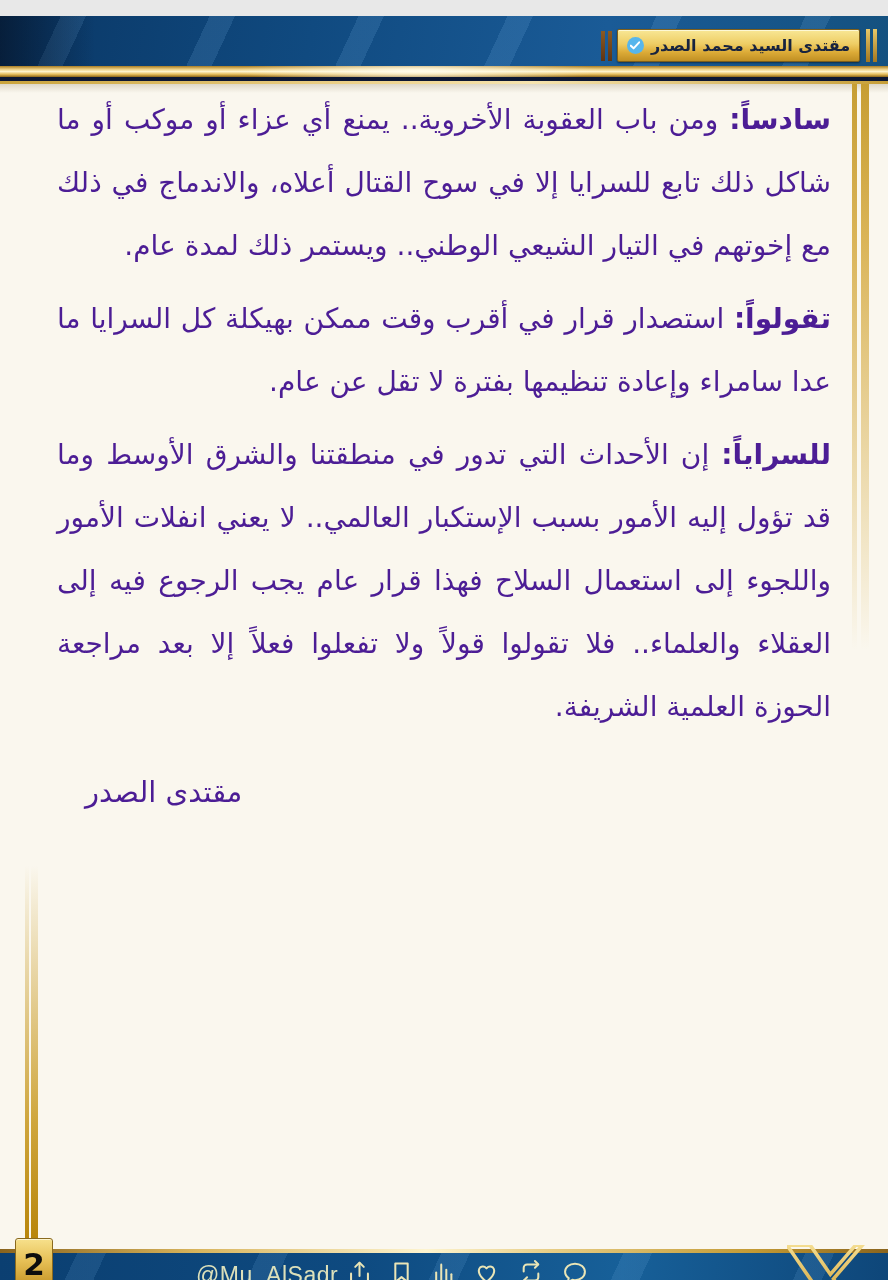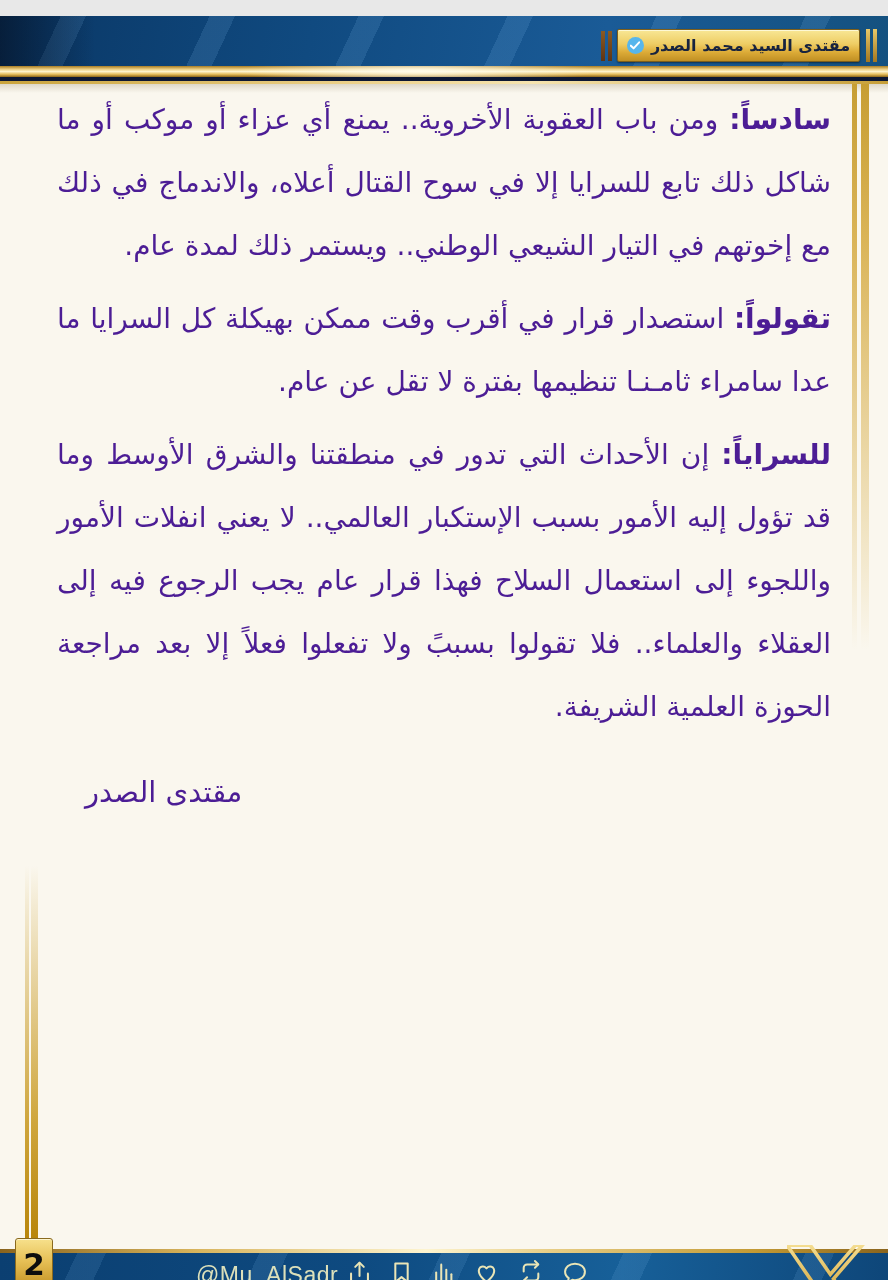--- a/index.html
+++ b/index.html
@@ -138,22 +138,22 @@
   <div class="gold-thin"></div>
   <div class="header-shadow"></div>
 
   <div class="right-line-a"></div>
   <div class="right-line-b"></div>
   <div class="left-line-a"></div>
   <div class="left-line-b"></div>
 
   <div class="doc">
     <p><span class="lead">سادساً:</span><span> ومن باب العقوبة الأخروية.. يمنع أي عزاء أو موكب أو ما شاكل ذلك تابع للسرايا إلا في سوح القتال أعلاه، والاندماج في ذلك مع إخوتهم في التيار الشيعي الوطني.. ويستمر ذلك لمدة عام.</span></p>
-    <p><span class="lead">تقولواً:</span><span> استصدار قرار في أقرب وقت ممكن بهيكلة كل السرايا ما عدا سامراء ثامـنـا تنظيمها بفترة لا تقل عن عام.</span></p>
-    <p><span class="lead">للسراياً:</span><span> إن الأحداث التي تدور في منطقتنا والشرق الأوسط وما قد تؤول إليه الأمور بسبب الإستكبار العالمي.. لا يعني انفلات الأمور واللجوء إلى استعمال السلاح فهذا قرار عام يجب الرجوع فيه إلى العقلاء والعلماء.. فلا تقولوا بسببً ولا تفعلوا فعلاً إلا بعد مراجعة الحوزة العلمية الشريفة.</span></p>
+    <p><span class="lead">تقولواً:</span><span> استصدار قرار في أقرب وقت ممكن بهيكلة كل السرايا ما عدا سامراء وإعادة تنظيمها بفترة لا تقل عن عام.</span></p>
+    <p><span class="lead">للسراياً:</span><span> إن الأحداث التي تدور في منطقتنا والشرق الأوسط وما قد تؤول إليه الأمور بسبب الإستكبار العالمي.. لا يعني انفلات الأمور واللجوء إلى استعمال السلاح فهذا قرار عام يجب الرجوع فيه إلى العقلاء والعلماء.. فلا تقولوا قولاً ولا تفعلوا فعلاً إلا بعد مراجعة الحوزة العلمية الشريفة.</span></p>
     <div class="signature">مقتدى الصدر</div>
   </div>
 
   <div class="footer-goldline"></div>
   <div class="footer-bar"></div>
   <div class="page-badge">
       <span>2</span>
     </div>
   <div class="handle">@Mu_AlSadr</div>
 

